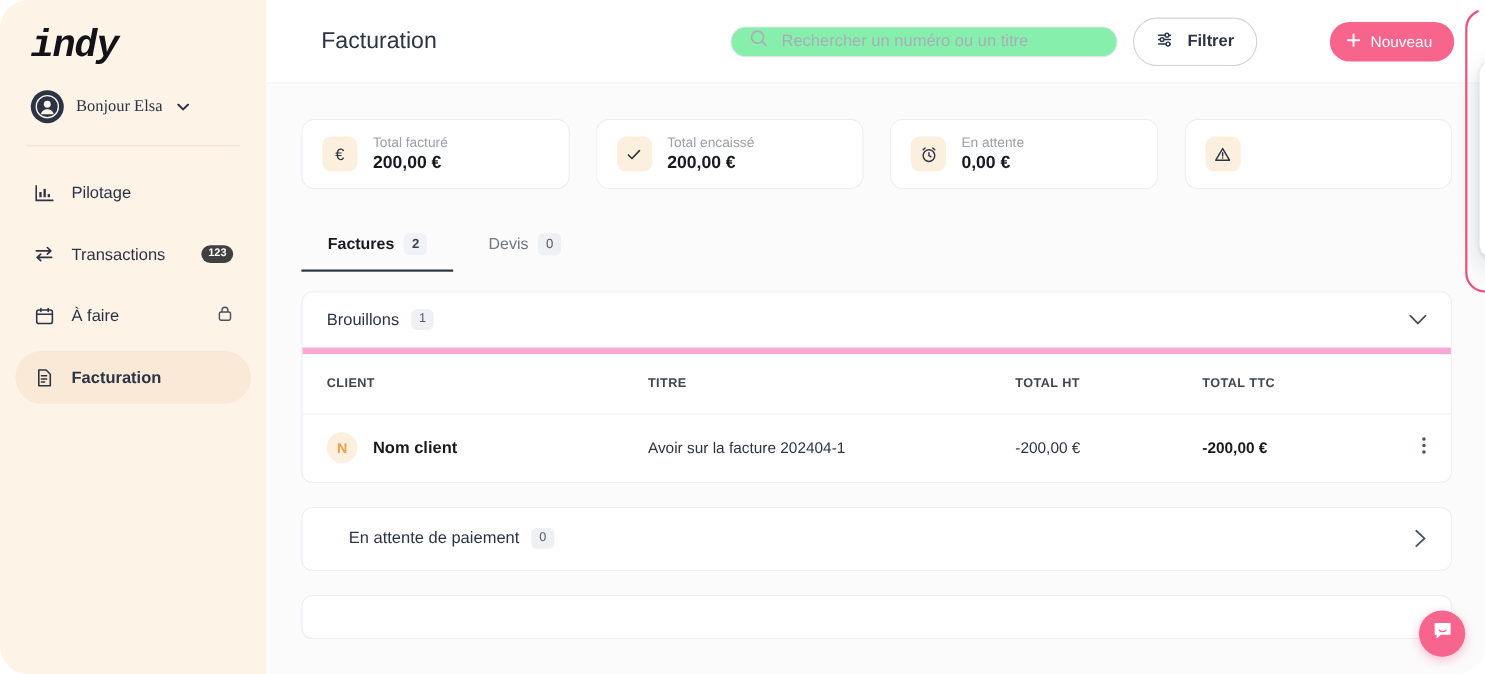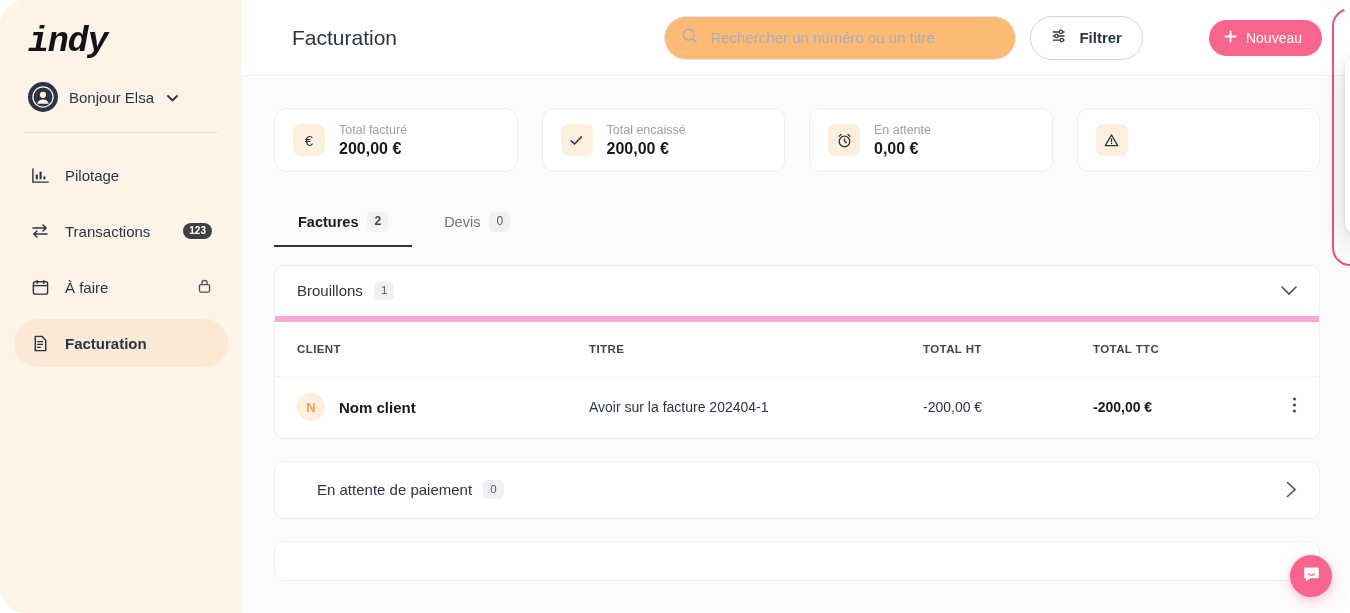--- a/index.html
+++ b/index.html
@@ -30,20 +30,21 @@
     font-family: Liberation Mono, monospace;
     font-size: 35px; font-weight: 700; font-style: italic;
     color: #111318;
     letter-spacing: -1.2px;
     padding: 0 0 0 28px;
     line-height: 40px;
   }
   .user-row {
     display: flex; align-items: center; gap: 11px;
     padding: 20px 0 0 28px;
+    font-family: Liberation Serif, serif;
   }
   .avatar {
     width: 30px; height: 30px; border-radius: 50%;
     background: #2B3445;
     display: flex; align-items: center; justify-content: center;
     flex: 0 0 30px;
   }
   .user-name { font-size: 15px; color: #2B3445; }
   .caret { margin-left: 2px; }
   .sb-divider {
@@ -84,23 +85,23 @@
     height: 76px; flex: 0 0 76px;
     background: #fff;
     border-bottom: 1px solid #EEEFF3;
     display: flex; align-items: center;
     padding: 0 28px 0 50px;
     position: relative; z-index: 3;
   }
   .page-title { font-size: 21px; color: #2B3445; }
   .search-box {
     margin-left: auto;
-    width: 352px; height: 44px;
+    width: 352px; height: 28px;
     border: 1px solid #E3E5EA; border-radius: 24px;
-    background: #fdba74;
+    background: #86efac;
     display: flex; align-items: center;
     padding: 0 16px; gap: 11px;
   }
   .search-input {
     border: none; outline: none; background: transparent;
     font-size: 15px; color: #2B3445;
     width: 100%;
     font-family: "Liberation Sans", sans-serif;
   }
   .search-input::placeholder { color: #A9AEB9; }

